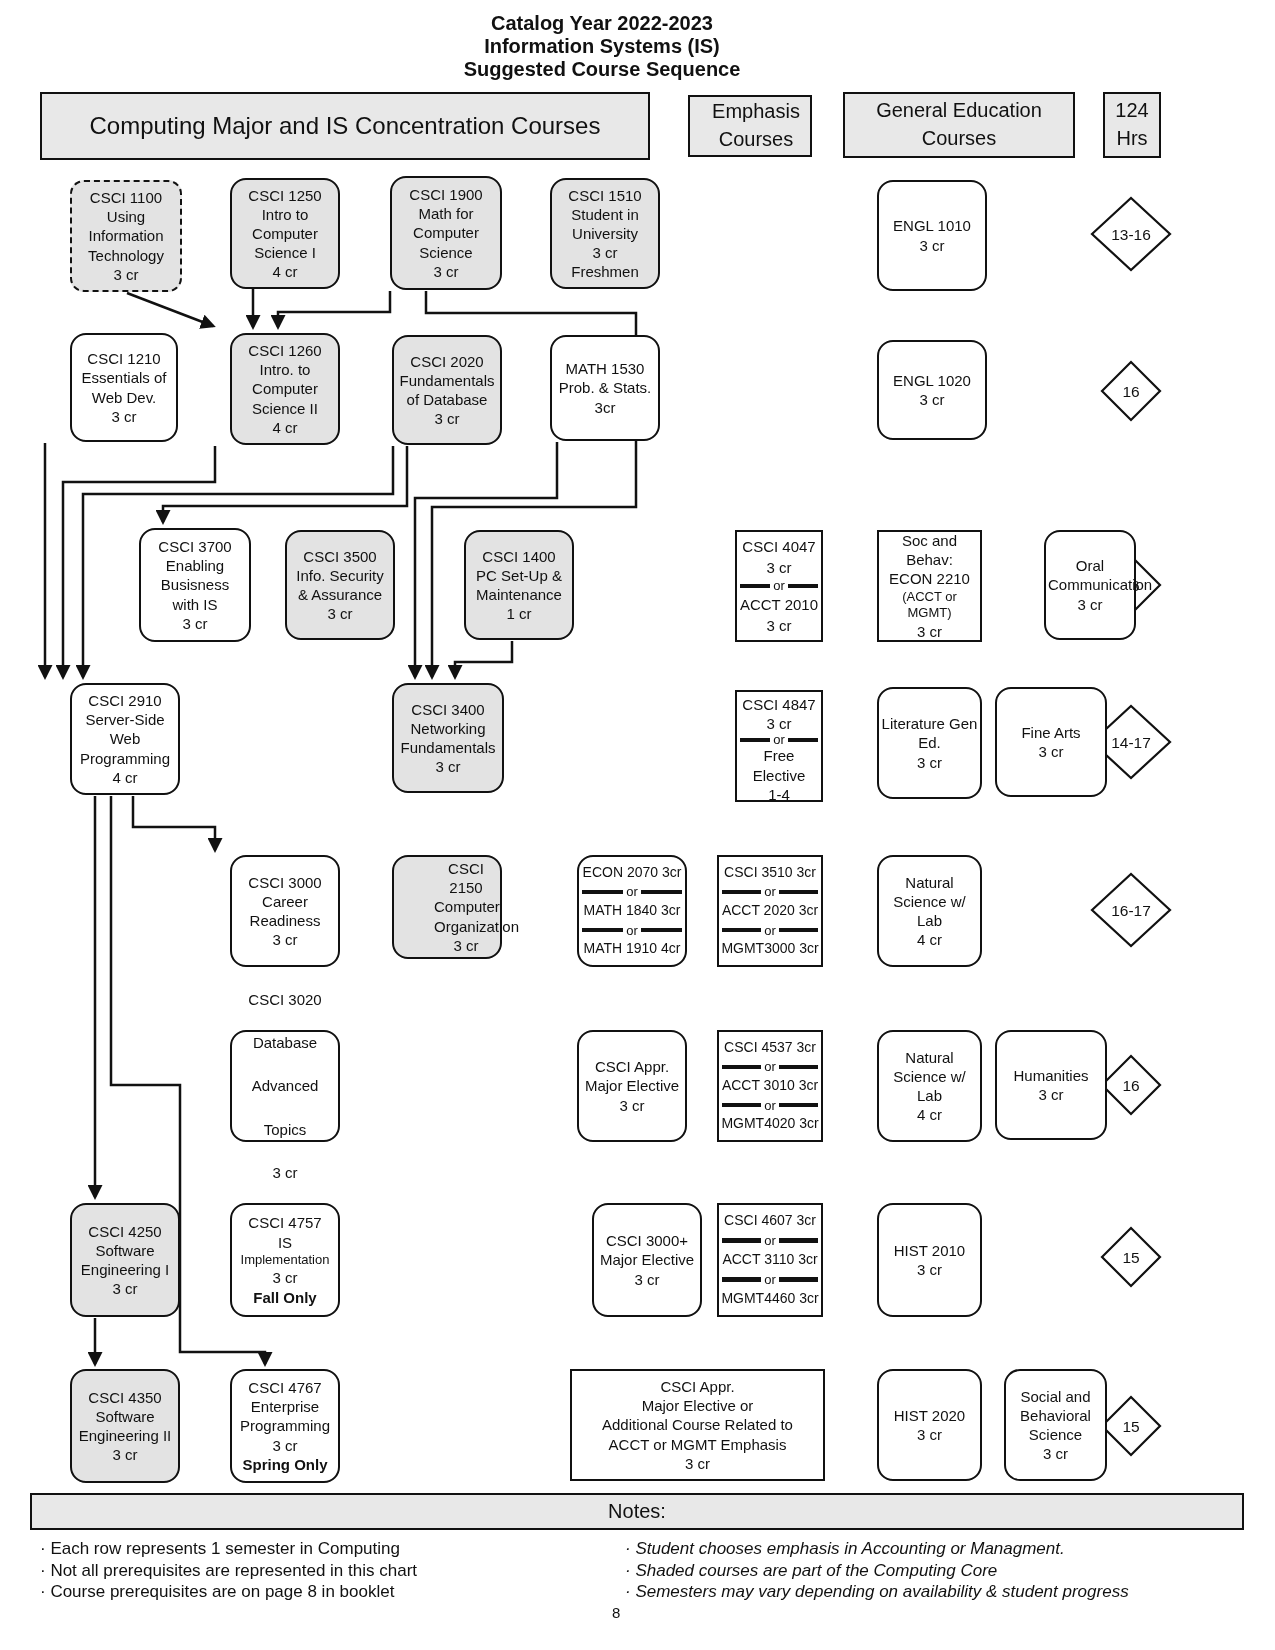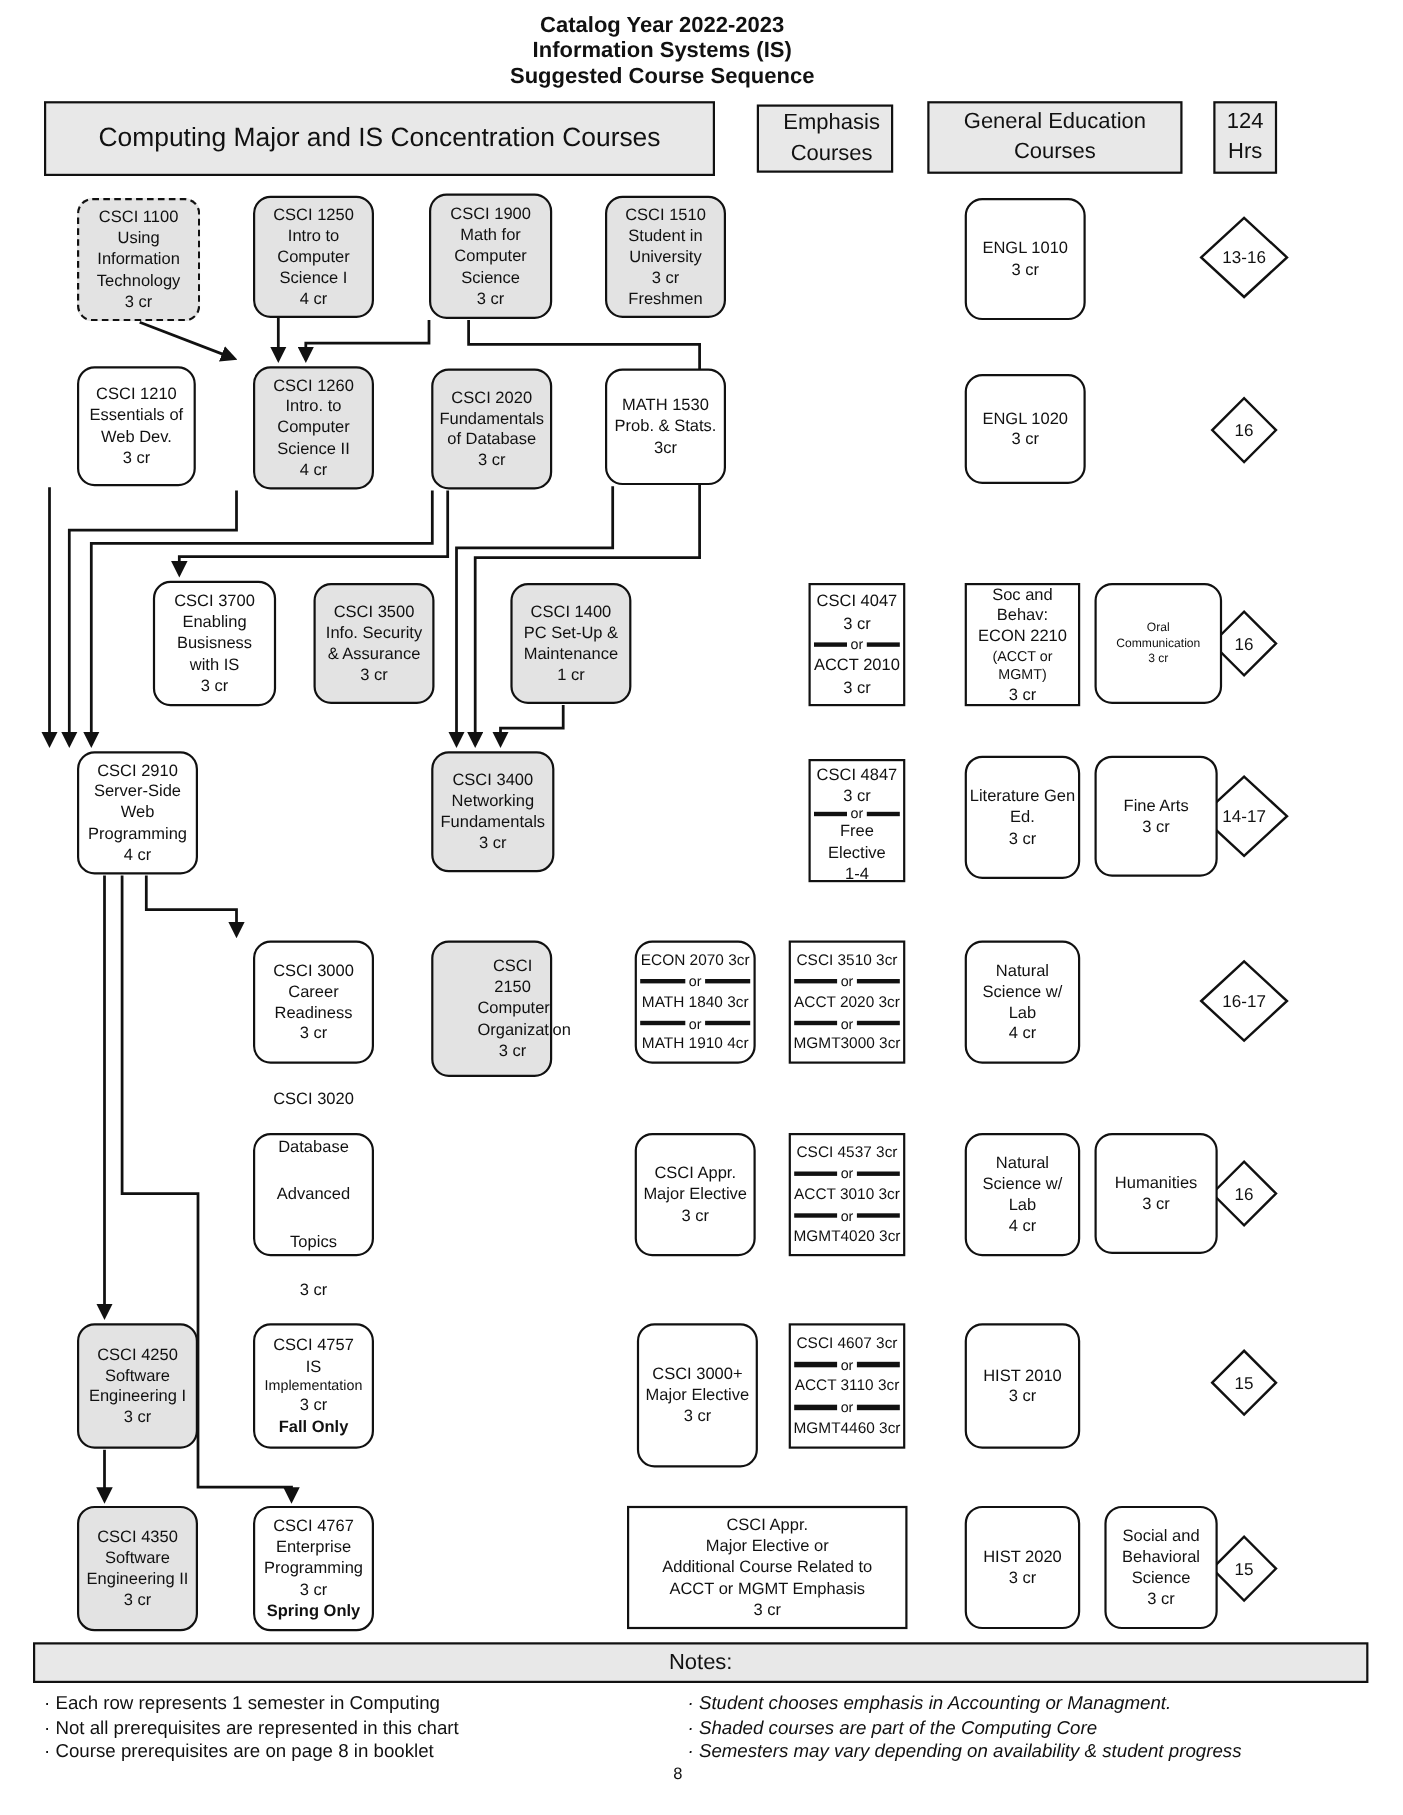--- a/index.html
+++ b/index.html
@@ -203,21 +203,21 @@
       <div class="bl">ACCT 2010</div>
       <div class="bl">3 cr</div>
     </div>
     <div class="box square" style="left: 845px; top: 530px; width: 105px; height: 112px;">
       <div class="bl">Soc and</div>
       <div class="bl">Behav:</div>
       <div class="bl">ECON 2210</div>
       <div class="bl small">(ACCT or MGMT)</div>
       <div class="bl">3 cr</div>
     </div>
-    <div class="box white" style="left: 963px; top: 530px; width: 116px; height: 110px; font-size: 11px;">
+    <div class="box white" style="left: 1012px; top: 530px; width: 92px; height: 110px; font-size: 15px;">
       <div class="bl">Oral</div>
       <div class="bl">Communication</div>
       <div class="bl">3 cr</div>
     </div>
     <div class="box white" style="left: 38px; top: 683px; width: 110px; height: 112px;">
       <div class="bl">CSCI 2910</div>
       <div class="bl">Server-Side</div>
       <div class="bl">Web</div>
       <div class="bl">Programming</div>
       <div class="bl">4 cr</div>
@@ -247,21 +247,21 @@
     <div class="box white" style="left: 963px; top: 687px; width: 112px; height: 110px;">
       <div class="bl">Fine Arts</div>
       <div class="bl">3 cr</div>
     </div>
     <div class="box white" style="left: 198px; top: 855px; width: 110px; height: 112px;">
       <div class="bl">CSCI 3000</div>
       <div class="bl">Career</div>
       <div class="bl">Readiness</div>
       <div class="bl">3 cr</div>
     </div>
-    <div class="box shaded" style="left: 360px; top: 855px; width: 110px; height: 124px; padding-left: 40px;">
+    <div class="box shaded" style="left: 360px; top: 855px; width: 110px; height: 104px; padding-left: 40px;">
       <div class="bl">CSCI 2150</div>
       <div class="bl">Computer</div>
       <div class="bl">Organization</div>
       <div class="bl">3 cr</div>
     </div>
     <div class="box rounded-or" style="left: 545px; top: 855px; width: 110px; height: 112px; font-size: 14px;">
       <div class="bl">ECON 2070 3cr</div>
       <div class="orrow">
         <span class="rule"></span>
         <span class="orword">or</span>
@@ -339,21 +339,21 @@
       <div class="bl">Engineering I</div>
       <div class="bl">3 cr</div>
     </div>
     <div class="box white" style="left: 198px; top: 1203px; width: 110px; height: 114px;">
       <div class="bl">CSCI 4757</div>
       <div class="bl">IS</div>
       <div class="bl small">Implementation</div>
       <div class="bl">3 cr</div>
       <div class="bl bold">Fall Only</div>
     </div>
-    <div class="box white" style="left: 547px; top: 1203px; width: 110px; height: 131px;">
+    <div class="box white" style="left: 560px; top: 1203px; width: 110px; height: 114px;">
       <div class="bl">CSCI 3000+</div>
       <div class="bl">Major Elective</div>
       <div class="bl">3 cr</div>
     </div>
     <div class="box square-or" style="left: 685px; top: 1203px; width: 106px; height: 114px; font-size: 14px;">
       <div class="bl">CSCI 4607 3cr</div>
       <div class="orrow">
         <span class="rule"></span>
         <span class="orword">or</span>
         <span class="rule"></span>

